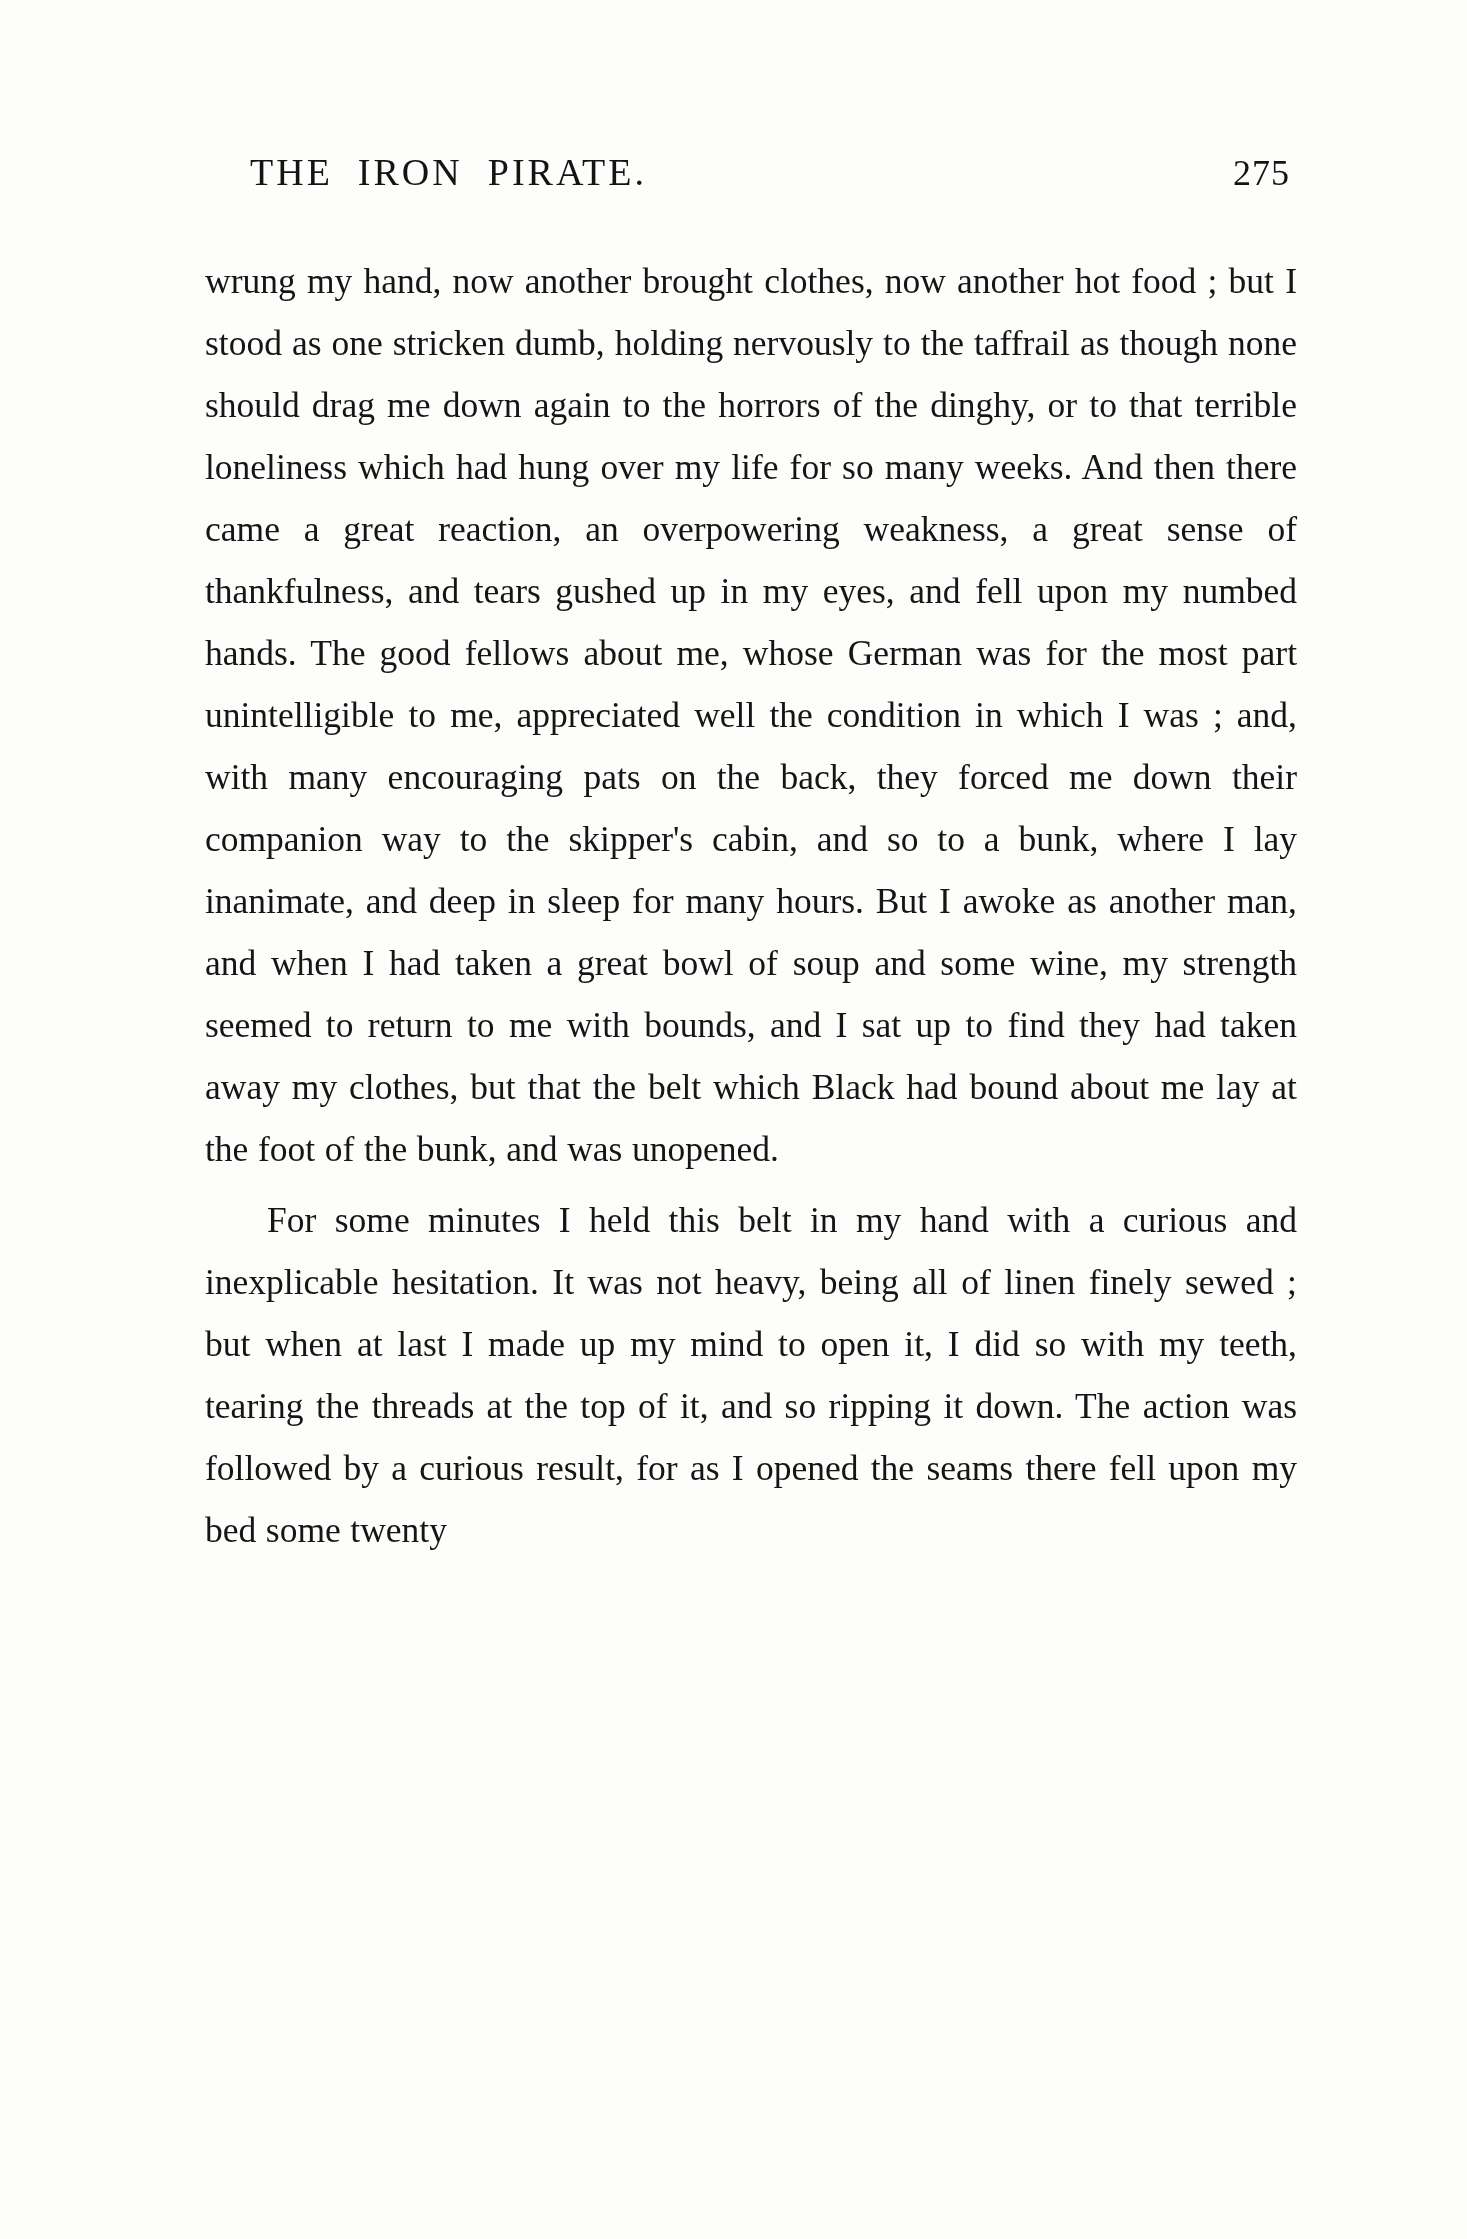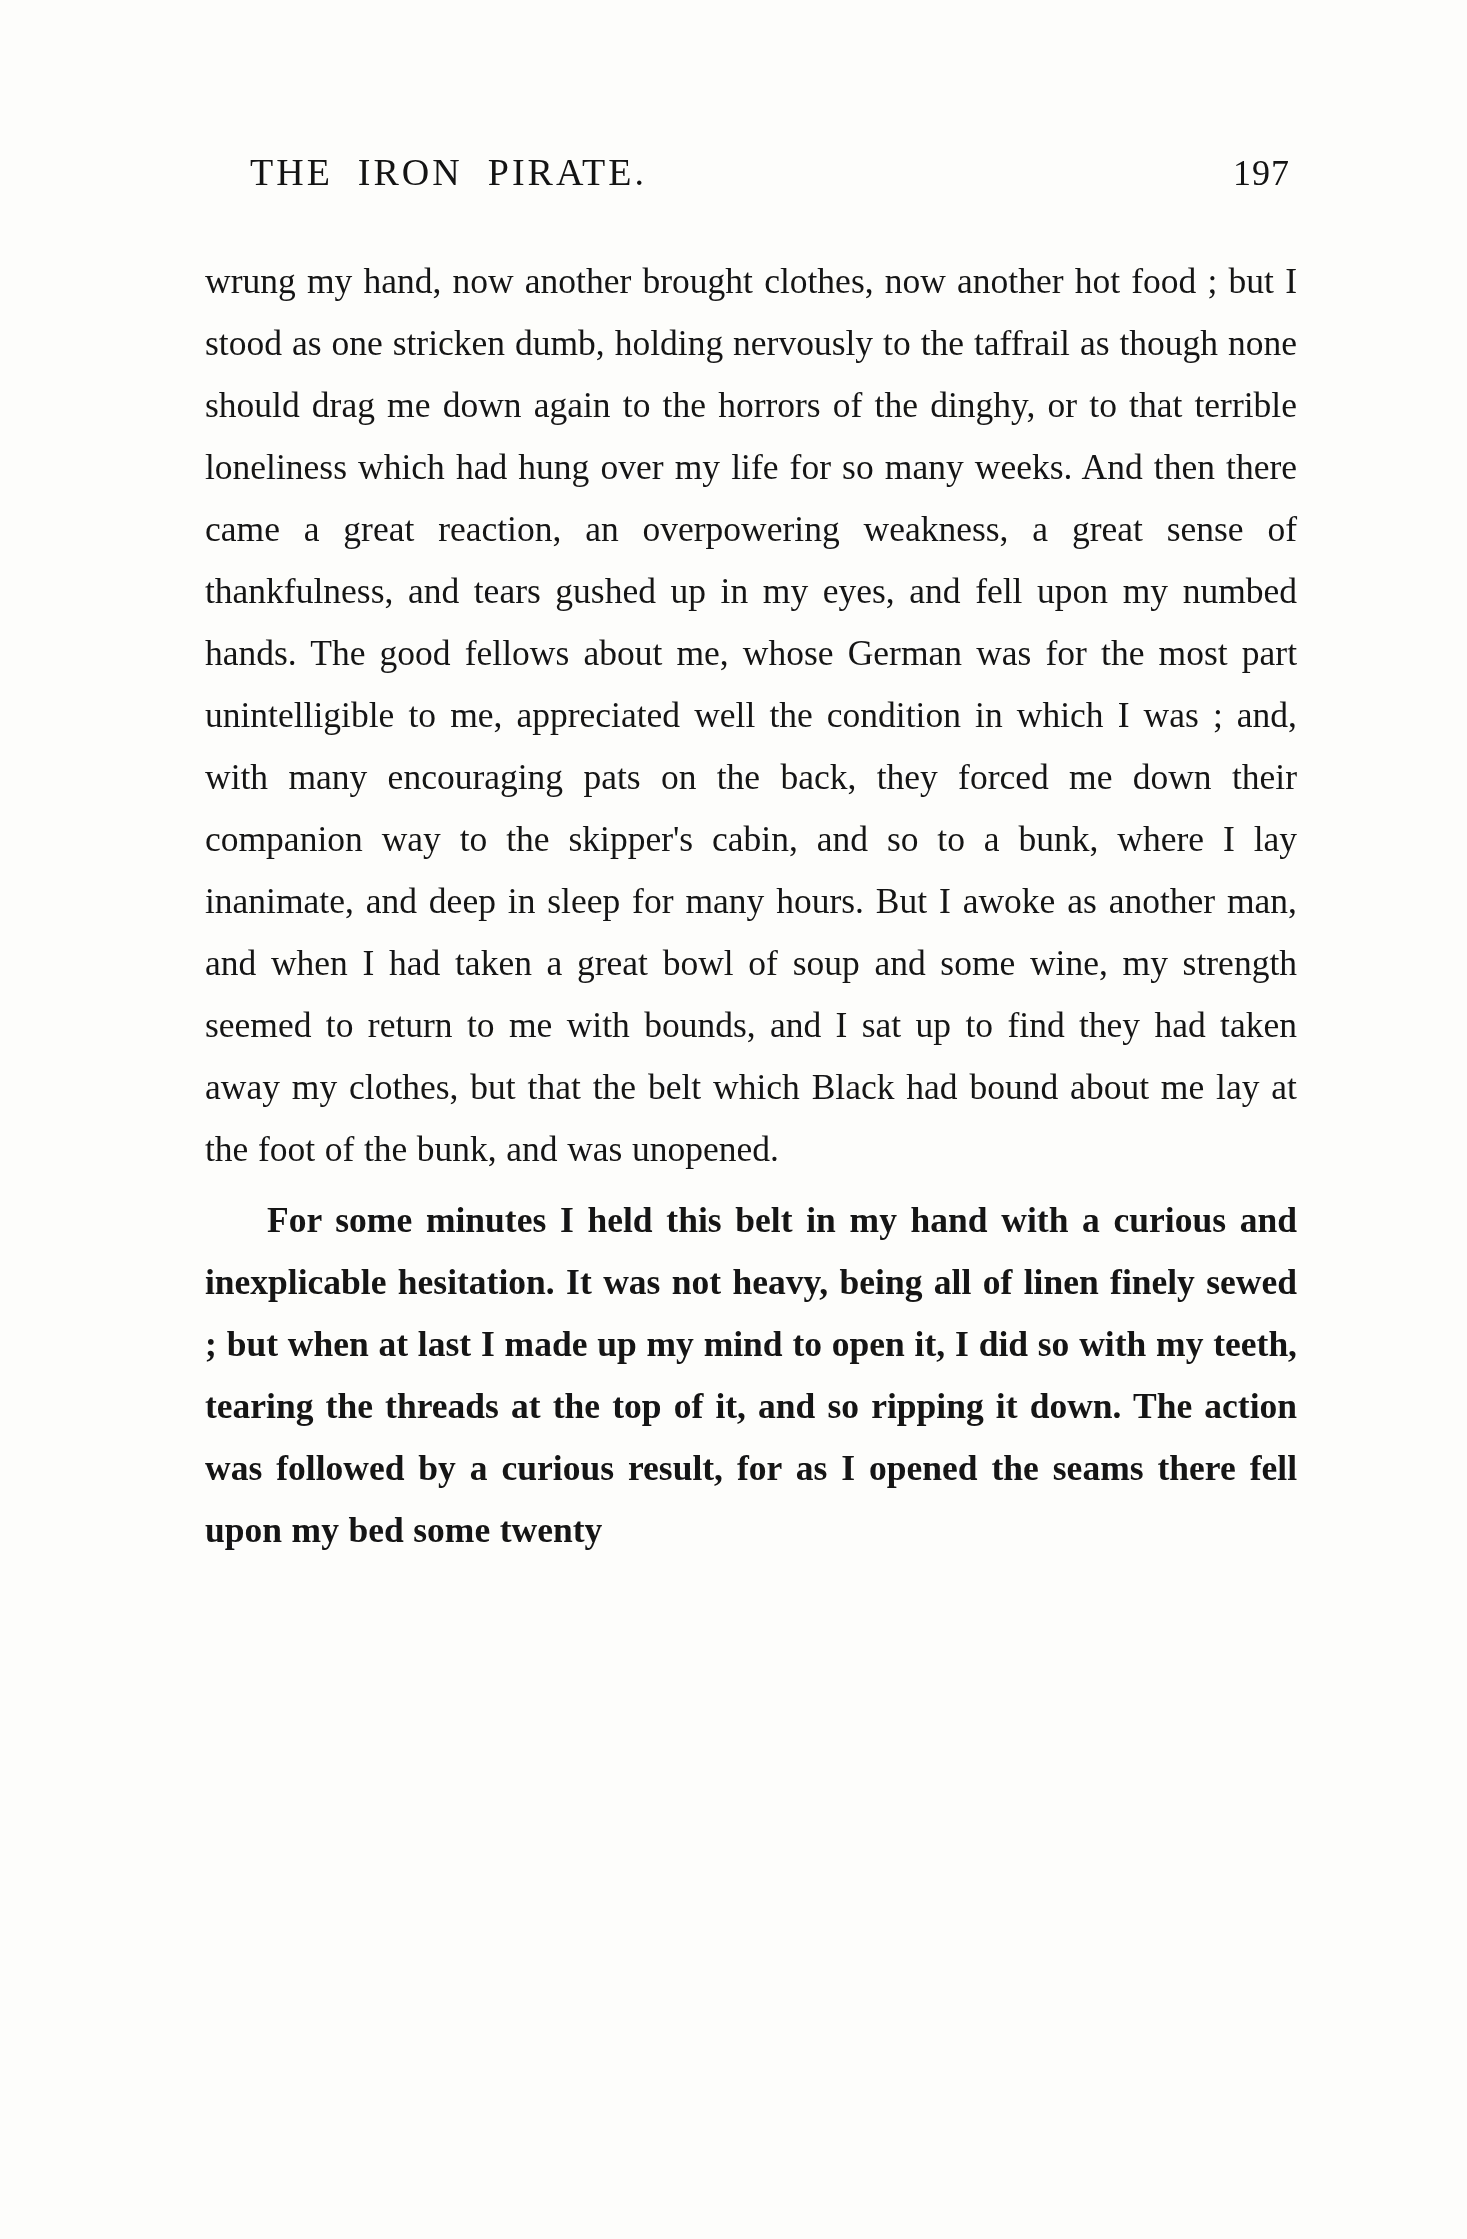--- a/index.html
+++ b/index.html
@@ -55,37 +55,36 @@
     margin: 9px;
     font-size: 35.5px;
     line-height: 62px;
     text-align: justify;
     text-justify: inter-word;
     color: #151515;
     hyphens: manual;
   }
   p.indent {
     text-indent: 62px;
-    font-weight: bold;
   }
   
   .body-text p {
     font-family: "Liberation Serif", serif;
     word-spacing: 0.02em;
   }
 </style>
 </head>
 <body>
 
 <div class="page">
   <div class="content">
 
     <div class="running-head">
       <span class="head-title">THE  IRON  PIRATE.</span>
-      <span class="head-folio">197</span>
+      <span class="head-folio">275</span>
     </div>
 
     <div class="body-text">
       <p>wrung my hand, now another brought clothes, now another hot food ; but I stood as one stricken dumb, holding nervously to the taffrail as though none should drag me down again to the horrors of the dinghy, or to that terrible loneliness which had hung over my life for so many weeks.  And then there came a great reaction, an overpowering weakness, a great sense of thankfulness, and tears gushed up in my eyes, and fell upon my numbed hands.  The good fellows about me, whose German was for the most part unintelligible to me, appreciated well the condition in which I was ; and, with many encouraging pats on the back, they forced me down their companion way to the skipper's cabin, and so to a bunk, where I lay inanimate, and deep in sleep for many hours.  But I awoke as another man, and when I had taken a great bowl of soup and some wine, my strength seemed to return to me with bounds, and I sat up to find they had taken away my clothes, but that the belt which Black had bound about me lay at the foot of the bunk, and was unopened.</p>
       <p class="indent">For some minutes I held this belt in my hand with a curious and inexplicable hesitation.  It was not heavy, being all of linen finely sewed ; but when at last I made up my mind to open it, I did so with my teeth, tearing the threads at the top of it, and so ripping it down.  The action was followed by a curious result, for as I opened the seams there fell upon my bed some twenty</p>
     </div>
 
   </div>
 </div>
 

